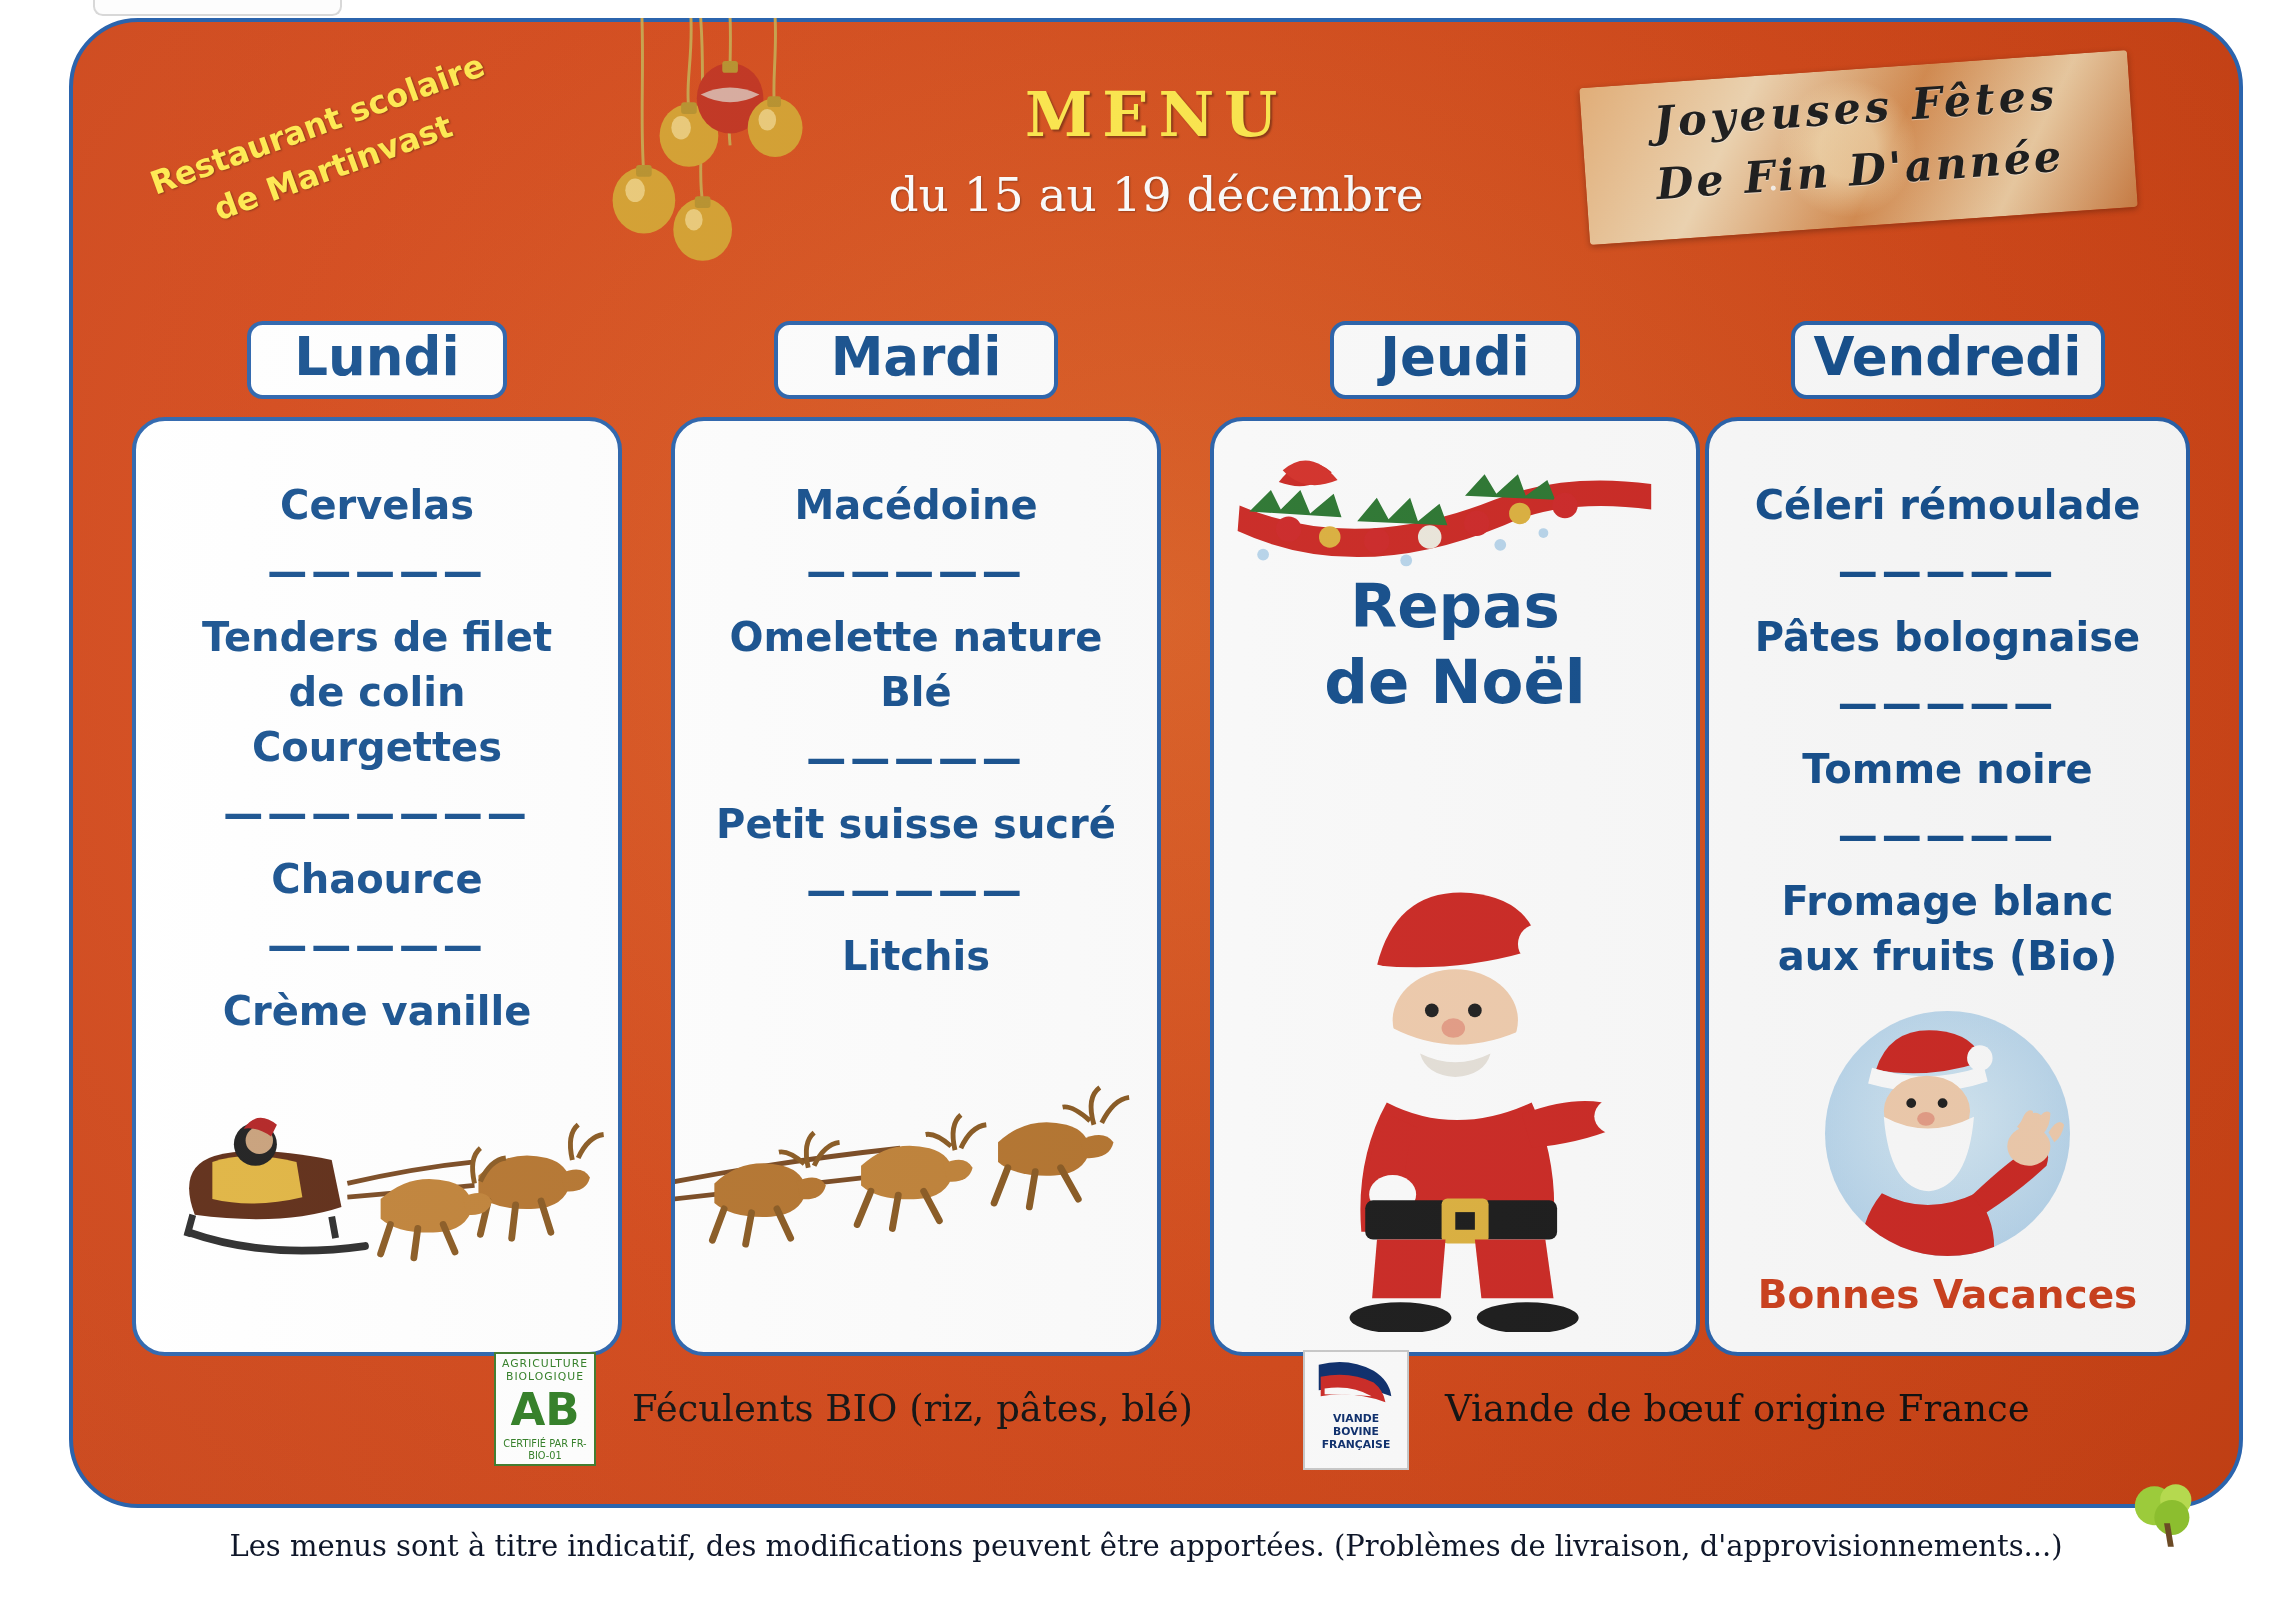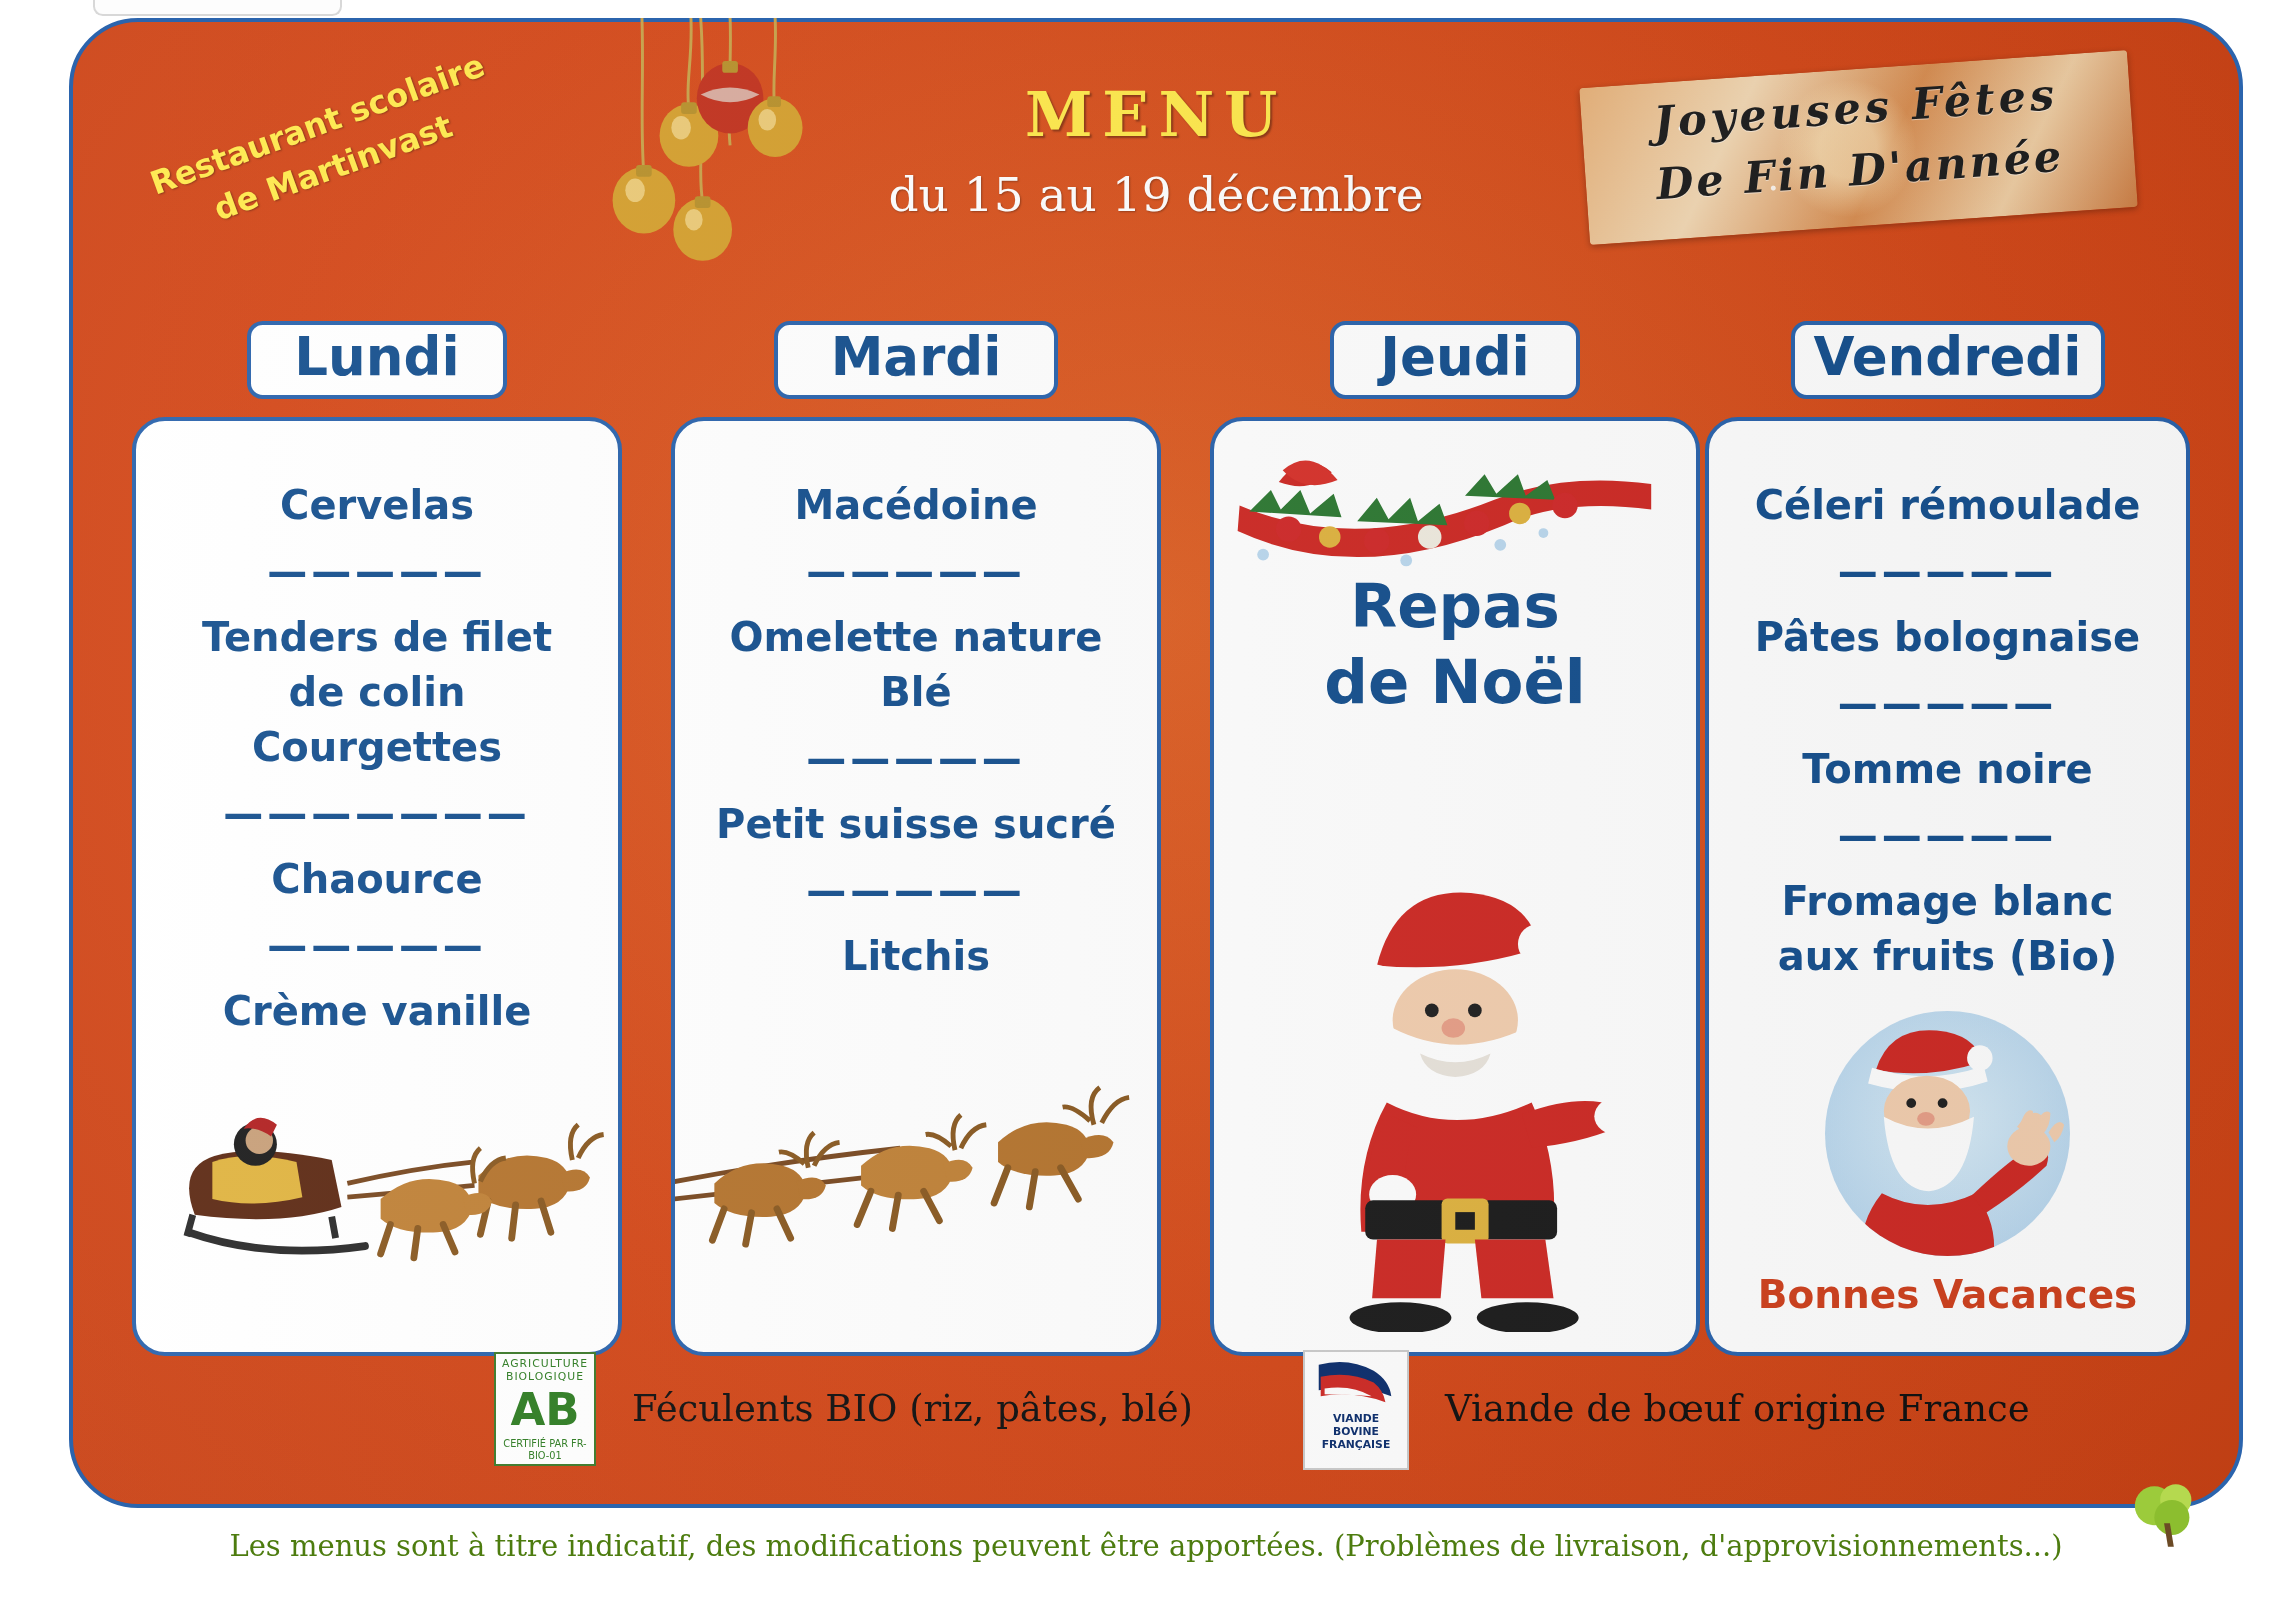--- a/index.html
+++ b/index.html
@@ -252,21 +252,21 @@
     margin-top: 61px;
   }
 
   #disclaimer {
     position: absolute;
     left: 0; right: 0;
     top: 1529px;
     text-align: center;
     font-family: "DejaVu Serif", serif;
     font-size: 29px;
-    color: #4d7c0f;
+    color: #0f172a;
   }
 
   #martinvast-logo {
     position: absolute;
     right: 69px;
     top: 1480px;
     width: 421px;
     height: 123px;
   }
   #martinvast-logo .mv-word {

